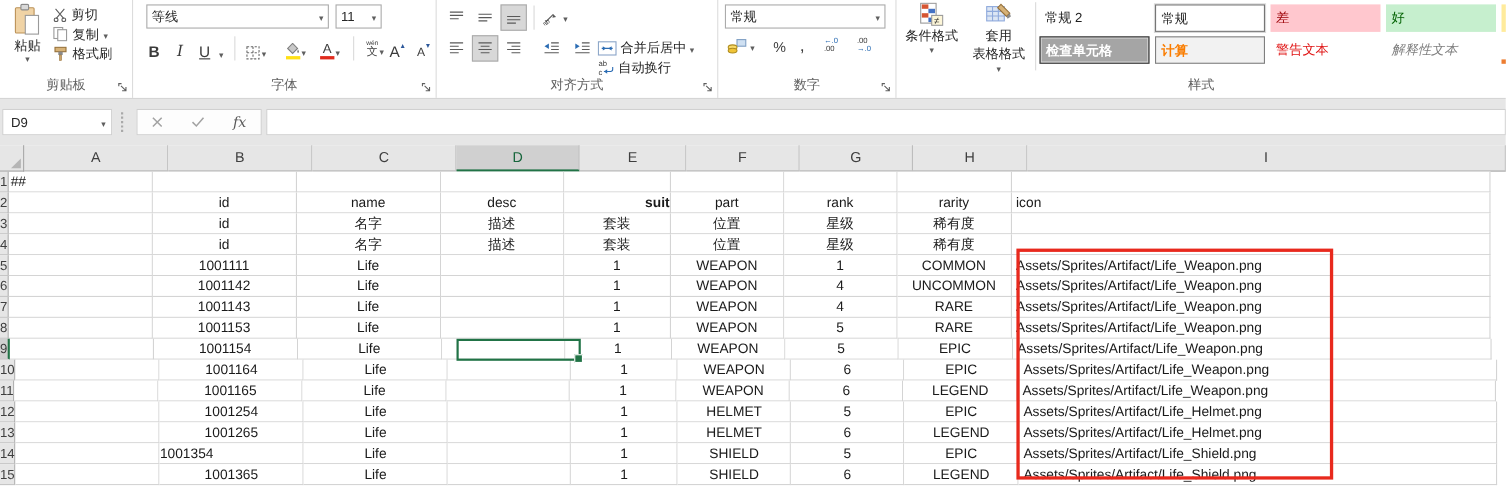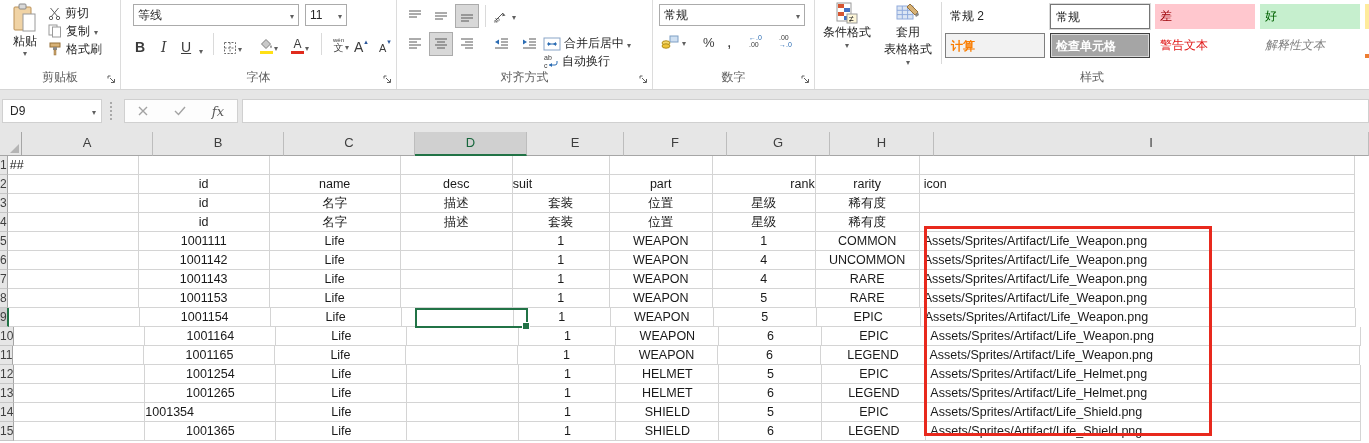--- a/index.html
+++ b/index.html
@@ -357,22 +357,22 @@
       </div>
       <div class="vsep" style="left:126px;top:2px;height:62px;"></div>
       <div class="gal-row" style="top:4px;" id="gal-row1">
           <div class="gal-item gs-normal2">常规 2</div>
           <div class="gal-item gs-normal">常规</div>
           <div class="gal-item gs-bad">差</div>
           <div class="gal-item gs-good">好</div>
           <div class="gal-partial" style="background: rgb(255, 235, 156);"></div>
         </div>
       <div class="gal-row" style="top:33px;" id="gal-row2">
+          <div class="gal-item gs-check">检查单元格</div>
           <div class="gal-item gs-calc">计算</div>
-          <div class="gal-item gs-check">检查单元格</div>
           <div class="gal-item gs-warn">警告文本</div>
           <div class="gal-item gs-explan">解释性文本</div>
           <div class="gal-partial" style="background: rgb(255, 255, 255); border-bottom: 4px solid rgb(237, 125, 49); box-sizing: border-box;"></div>
         </div>
       <div class="glabel">样式</div>
     </div>
   </div>
 
   <div class="formula-row">
     <div class="name-box">
@@ -418,23 +418,23 @@
         <div class="cell" style="width: 103px; text-align: center;"></div>
         <div class="cell" style="width: 104px; text-align: center;"></div>
         <div class="cell" style="width: 435px; text-align: left; padding-left: 4px;"></div>
       </div>
       <div class="sheet-row">
         <div class="row-head">2</div>
         <div class="cell" style="width: 131px; text-align: left; padding-left: 2px;"></div>
         <div class="cell" style="width: 131px; text-align: center;">id</div>
         <div class="cell" style="width: 131px; text-align: center;">name</div>
         <div class="cell" style="width: 112px; text-align: center;">desc</div>
-        <div class="cell" style="width: 97px; text-align: left;">suit</div>
+        <div class="cell" style="width: 97px; text-align: right; font-weight: bold;">suit</div>
         <div class="cell" style="width: 103px; text-align: center;">part</div>
-        <div class="cell" style="width: 103px; text-align: right;">rank</div>
+        <div class="cell" style="width: 103px; text-align: center;">rank</div>
         <div class="cell" style="width: 104px; text-align: center;">rarity</div>
         <div class="cell" style="width: 435px; text-align: left; padding-left: 4px;">icon</div>
       </div>
       <div class="sheet-row">
         <div class="row-head">3</div>
         <div class="cell" style="width: 131px; text-align: left; padding-left: 2px;"></div>
         <div class="cell" style="width: 131px; text-align: center;">id</div>
         <div class="cell" style="width: 131px; text-align: center;">名字</div>
         <div class="cell" style="width: 112px; text-align: center;">描述</div>
         <div class="cell" style="width: 97px; text-align: center;">套装</div>

